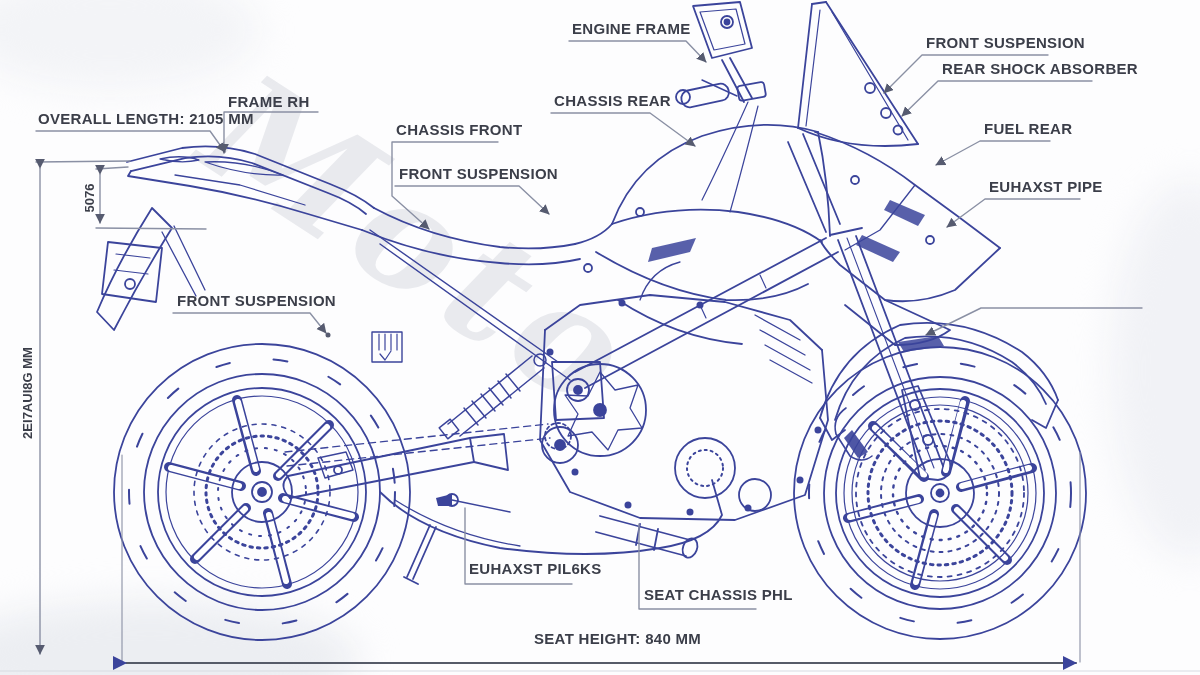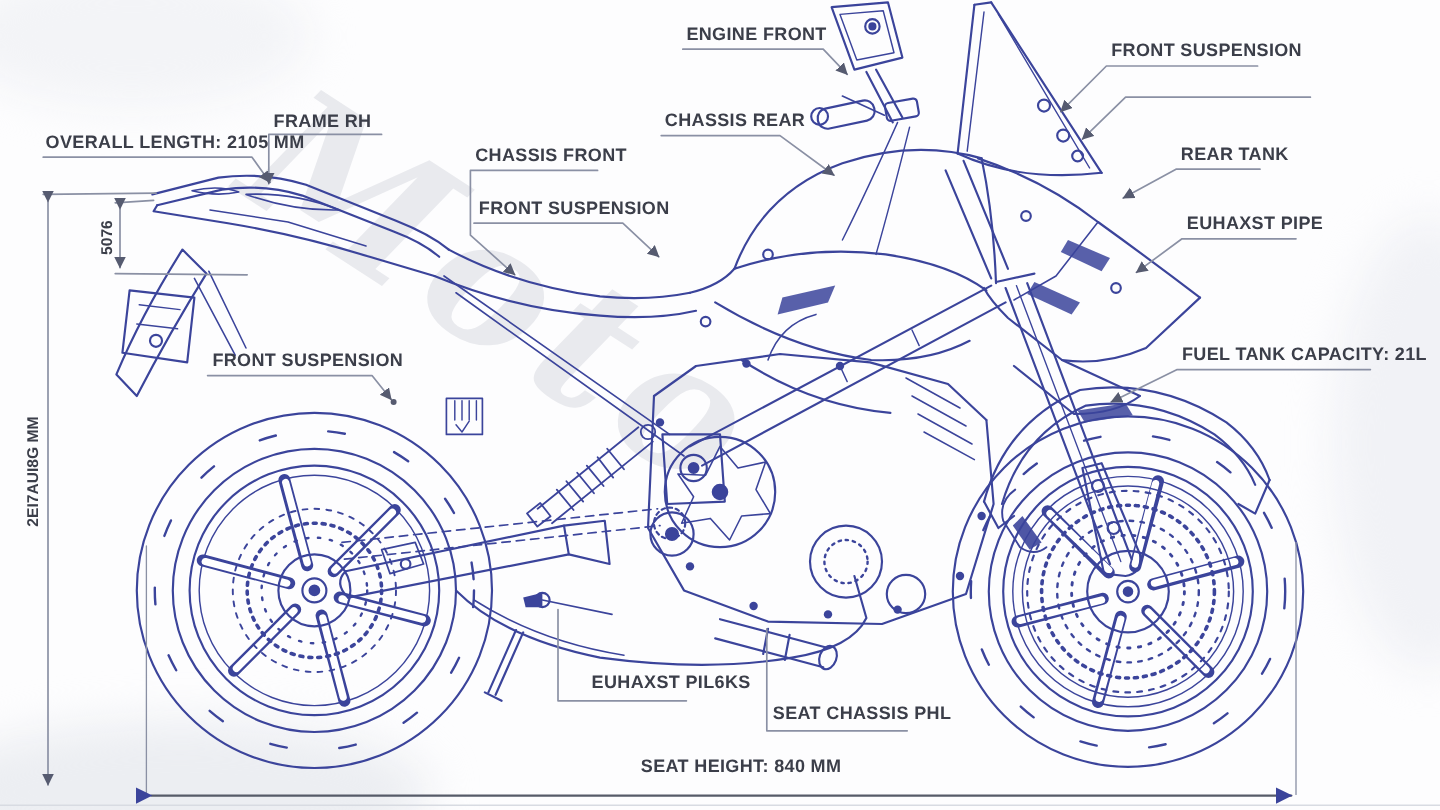--- a/index.html
+++ b/index.html
@@ -319,28 +319,28 @@
       <path d="M1142,308 L981,308 L926,335" marker-end="url(#arr)"></path>
       <path d="M173,313 L310,313 L326,333" marker-end="url(#arr)"></path>
       <circle cx="328" cy="335" r="2.5" fill="#565b70" stroke="none"></circle>
       <path d="M572,584 L465,584 L465,508"></path>
       <path d="M756,609 L639,609 L639,524"></path>
     </g>
   </svg>
 
   <div class="label" style="left:38px;top:110px">OVERALL LENGTH: 2105 MM</div>
   <div class="label" style="left:228px;top:93px">FRAME RH</div>
-  <div class="label" style="left:572px;top:20px">ENGINE FRONT</div>
+  <div class="label" style="left:572px;top:20px">ENGINE FRAME</div>
   <div class="label" style="left:554px;top:92px">CHASSIS REAR</div>
   <div class="label" style="left:396px;top:121px">CHASSIS FRONT</div>
   <div class="label" style="left:399px;top:165px">FRONT SUSPENSION</div>
   <div class="label" style="left:926px;top:34px">FRONT SUSPENSION</div>
-  <div class="label" style="left:984px;top:120px">REAR TANK</div>
+  <div class="label" style="left:942px;top:60px">REAR SHOCK ABSORBER</div>
+  <div class="label" style="left:984px;top:120px">FUEL REAR</div>
   <div class="label" style="left:989px;top:178px">EUHAXST PIPE</div>
-  <div class="label" style="left:985px;top:287px">FUEL TANK CAPACITY: 21L</div>
   <div class="label" style="left:177px;top:292px">FRONT SUSPENSION</div>
-  <div class="label" style="left:493px;top:560px">EUHAXST PIL6KS</div>
+  <div class="label" style="left:469px;top:560px">EUHAXST PIL6KS</div>
   <div class="label" style="left:644px;top:586px">SEAT CHASSIS PHL</div>
   <div class="label" style="left:534px;top:630px">SEAT HEIGHT: 840 MM</div>
   <div class="vlabel" style="left:27px;top:393px">2EI7AUI8G MM</div>
   <div class="vlabel" style="left:89px;top:198px">5076</div>
 
 </div>
 
 </body></html>

